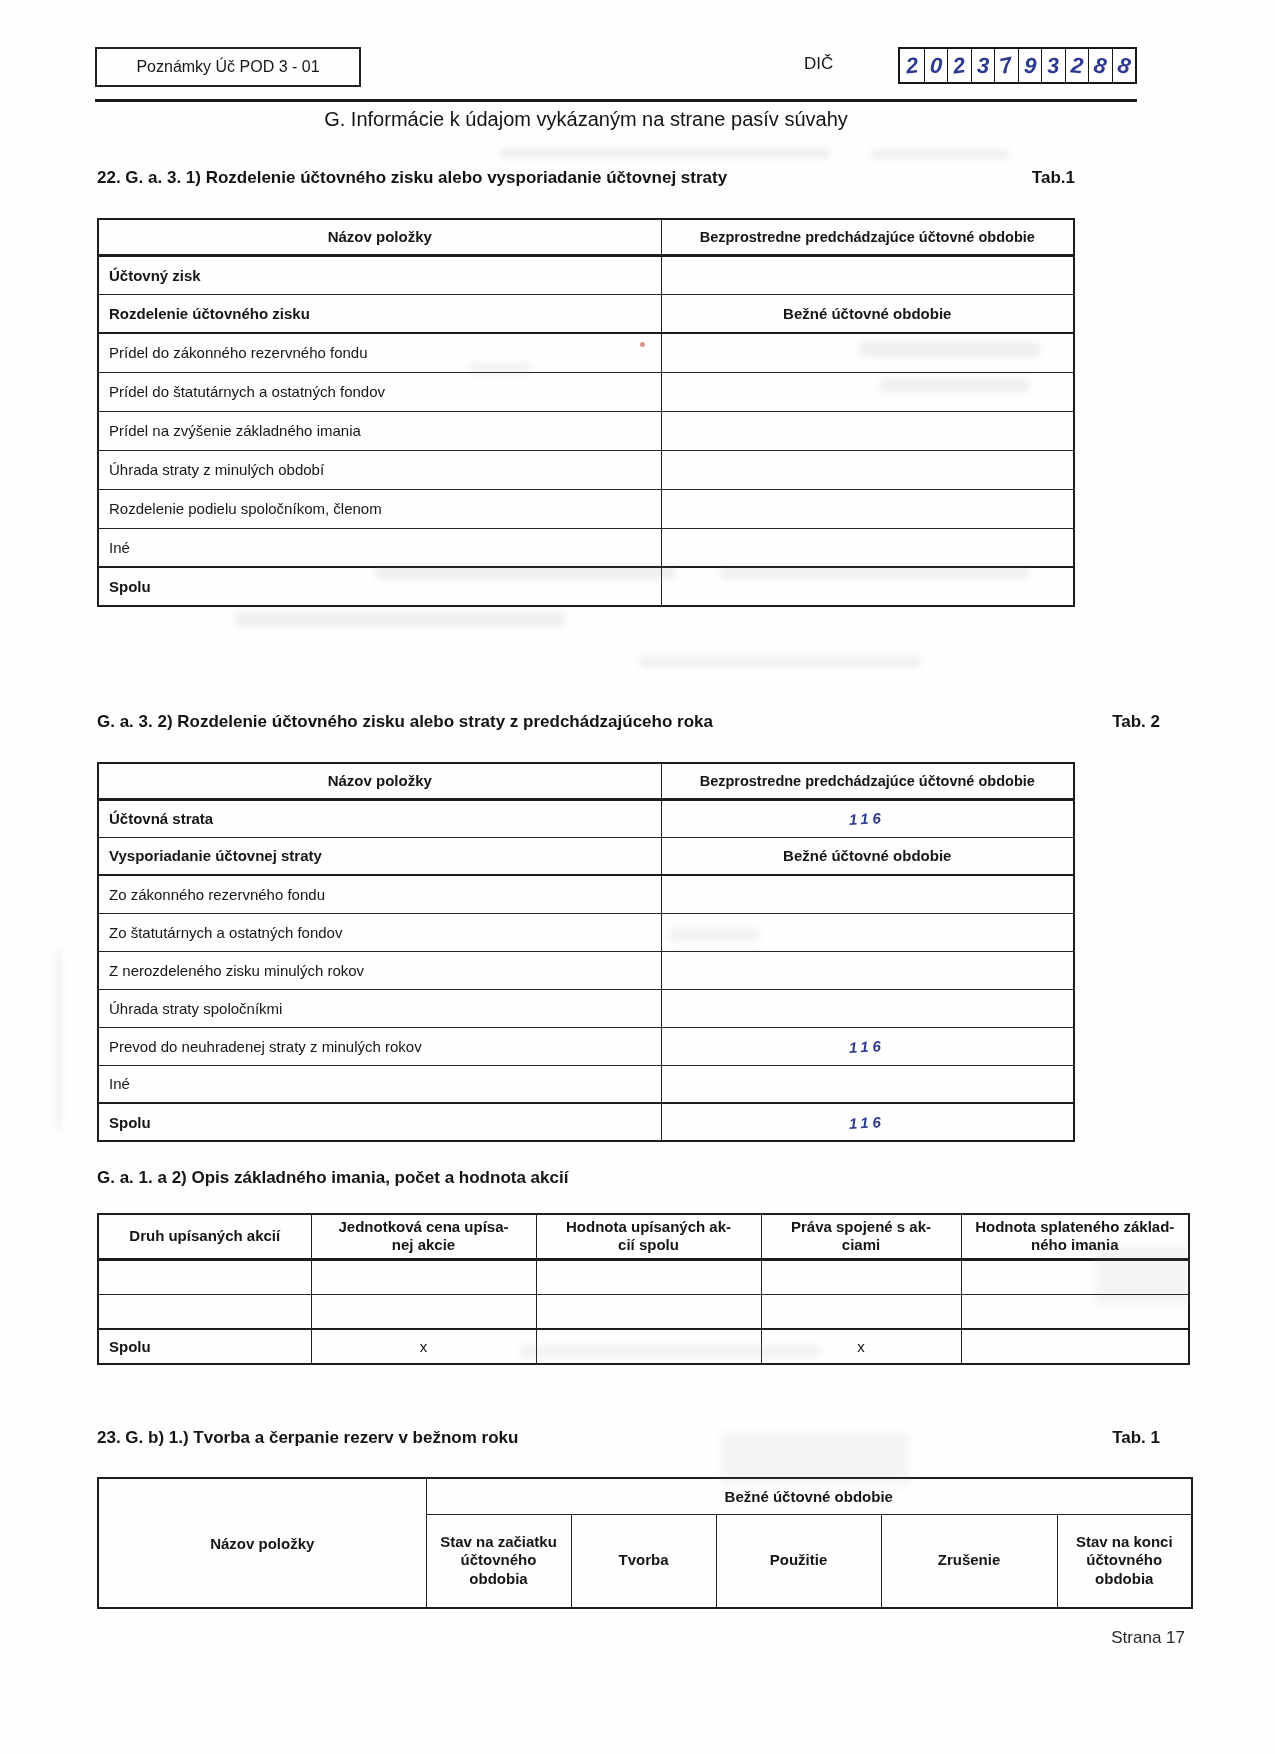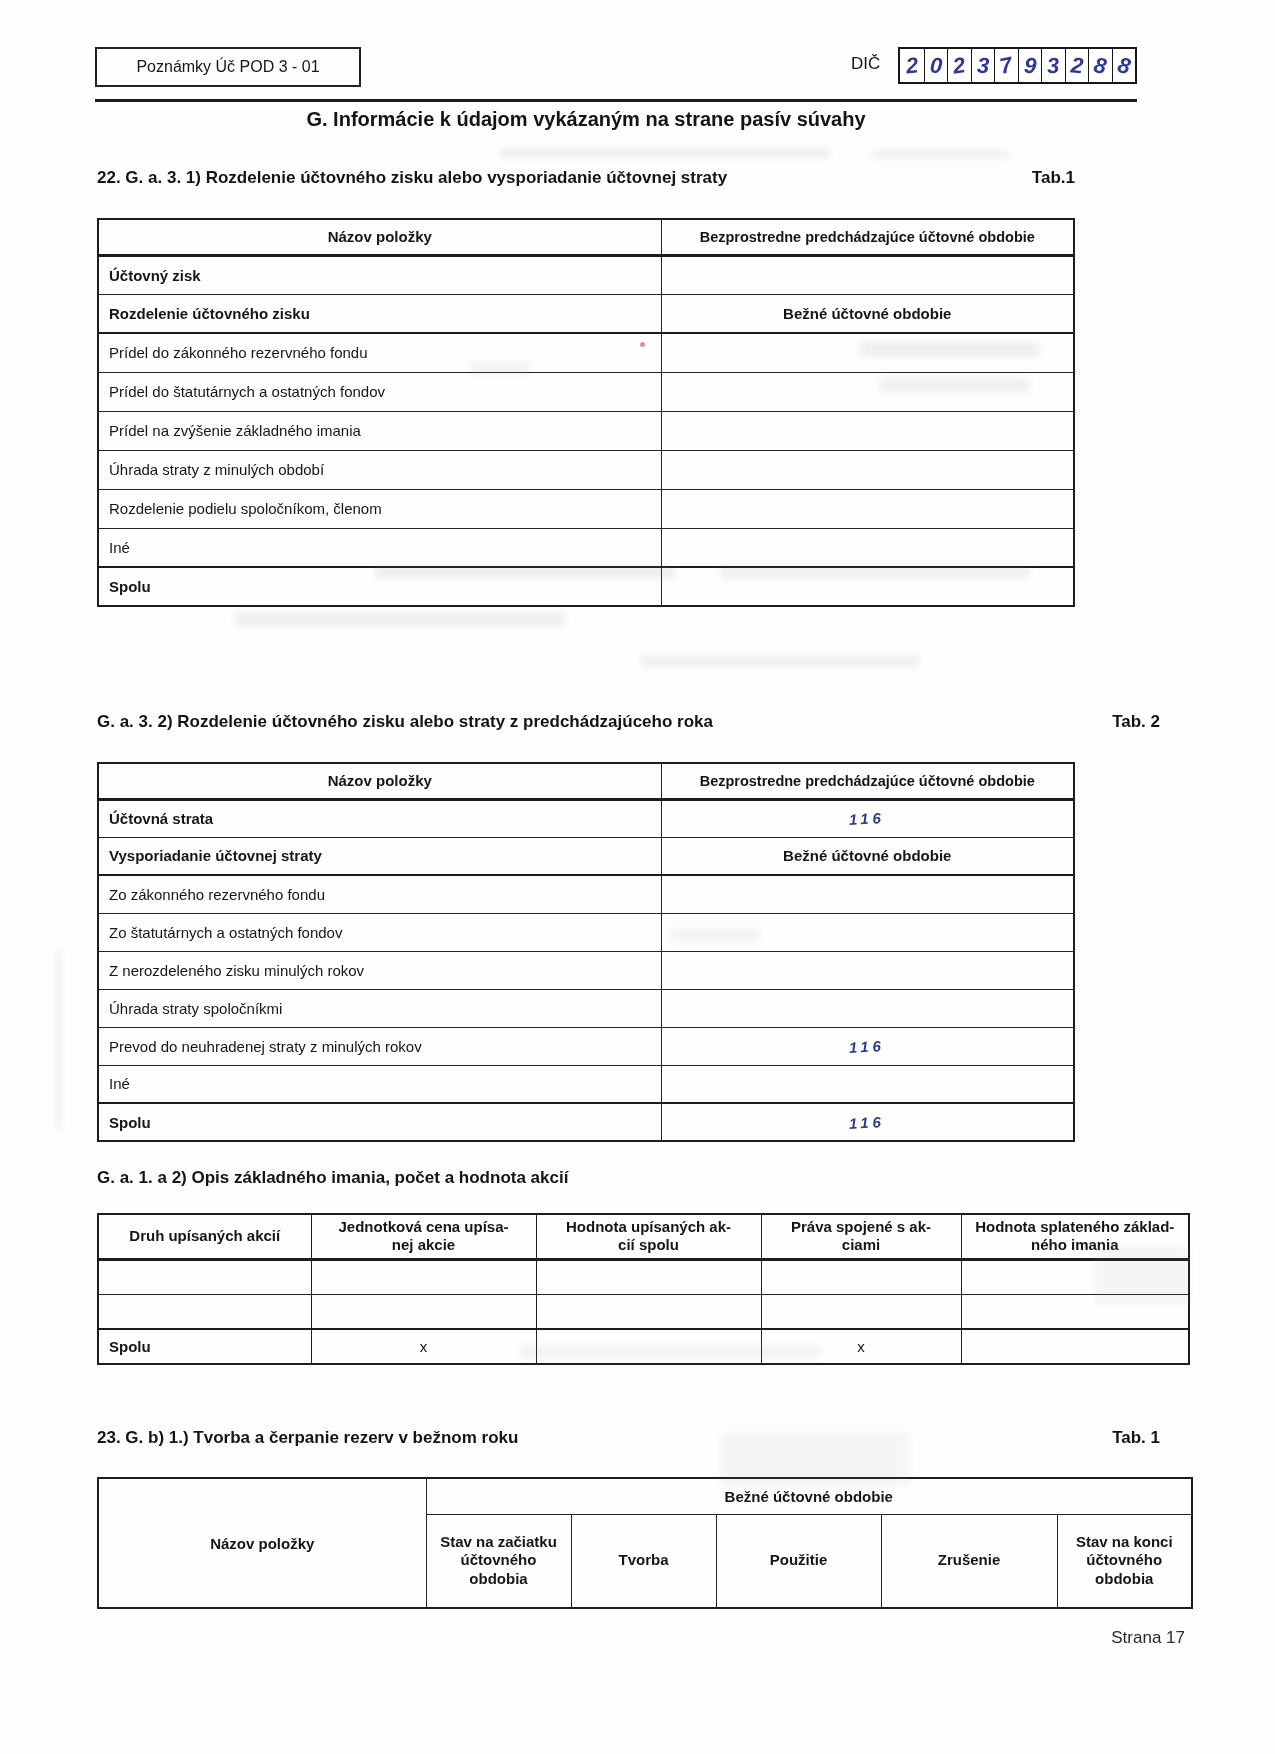--- a/index.html
+++ b/index.html
@@ -9,21 +9,21 @@
     font-family:"Liberation Sans", sans-serif; color:#1b1b1b;
   }
   
   .form-box {
     position:absolute; left:95px; top:47px; width:262px; height:36px;
     border:2px solid #222; display:flex; align-items:center; justify-content:center;
     font-size:16px; color:#161616;
   }
   
   .dic-label {
-    position:absolute; left:851px; top:54px; font-size:17px; color:#161616;
+    position:absolute; left:804px; top:54px; font-size:17px; color:#161616;
   }
   .dic-grid {
     position:absolute; left:898px; top:47px; height:37px;
     display:flex; border:2px solid #161616; box-sizing:border-box;
   }
   .dic-cell {
     width:23.5px; display:flex; align-items:center; justify-content:center;
     border-left:1.5px solid #161616; box-sizing:border-box;
     font-size:22px; font-style:italic; font-weight:bold; color:#2d3a8d;
   }
@@ -36,21 +36,21 @@
   .dic-cell:nth-child(6) span{display:inline-block;transform:rotate(5deg);}
   .dic-cell:nth-child(7) span{display:inline-block;transform:rotate(-4deg);}
   .dic-cell:nth-child(8) span{display:inline-block;transform:rotate(6deg);}
   .dic-cell:nth-child(9) span{display:inline-block;transform:rotate(11deg);}
   .dic-cell:nth-child(10) span{display:inline-block;transform:rotate(13deg);}
 
   .rule { position:absolute; left:95px; top:99px; width:1042px; height:3px; background:#1c1c1c; }
 
   .main-title {
     position:absolute; left:97px; top:108px; width:978px;
-    text-align:center; font-weight:bold; font-size:20px; color:#141414;
+    text-align:center; font-weight:normal; font-size:20px; color:#141414;
   }
 
   .sec-heading {
     position:absolute; display:flex; justify-content:space-between;
     font-weight:bold; font-size:17px; color:#141414; white-space:nowrap;
   }
 
   
   .ftable {
     position:absolute; border-collapse:collapse; table-layout:fixed;

